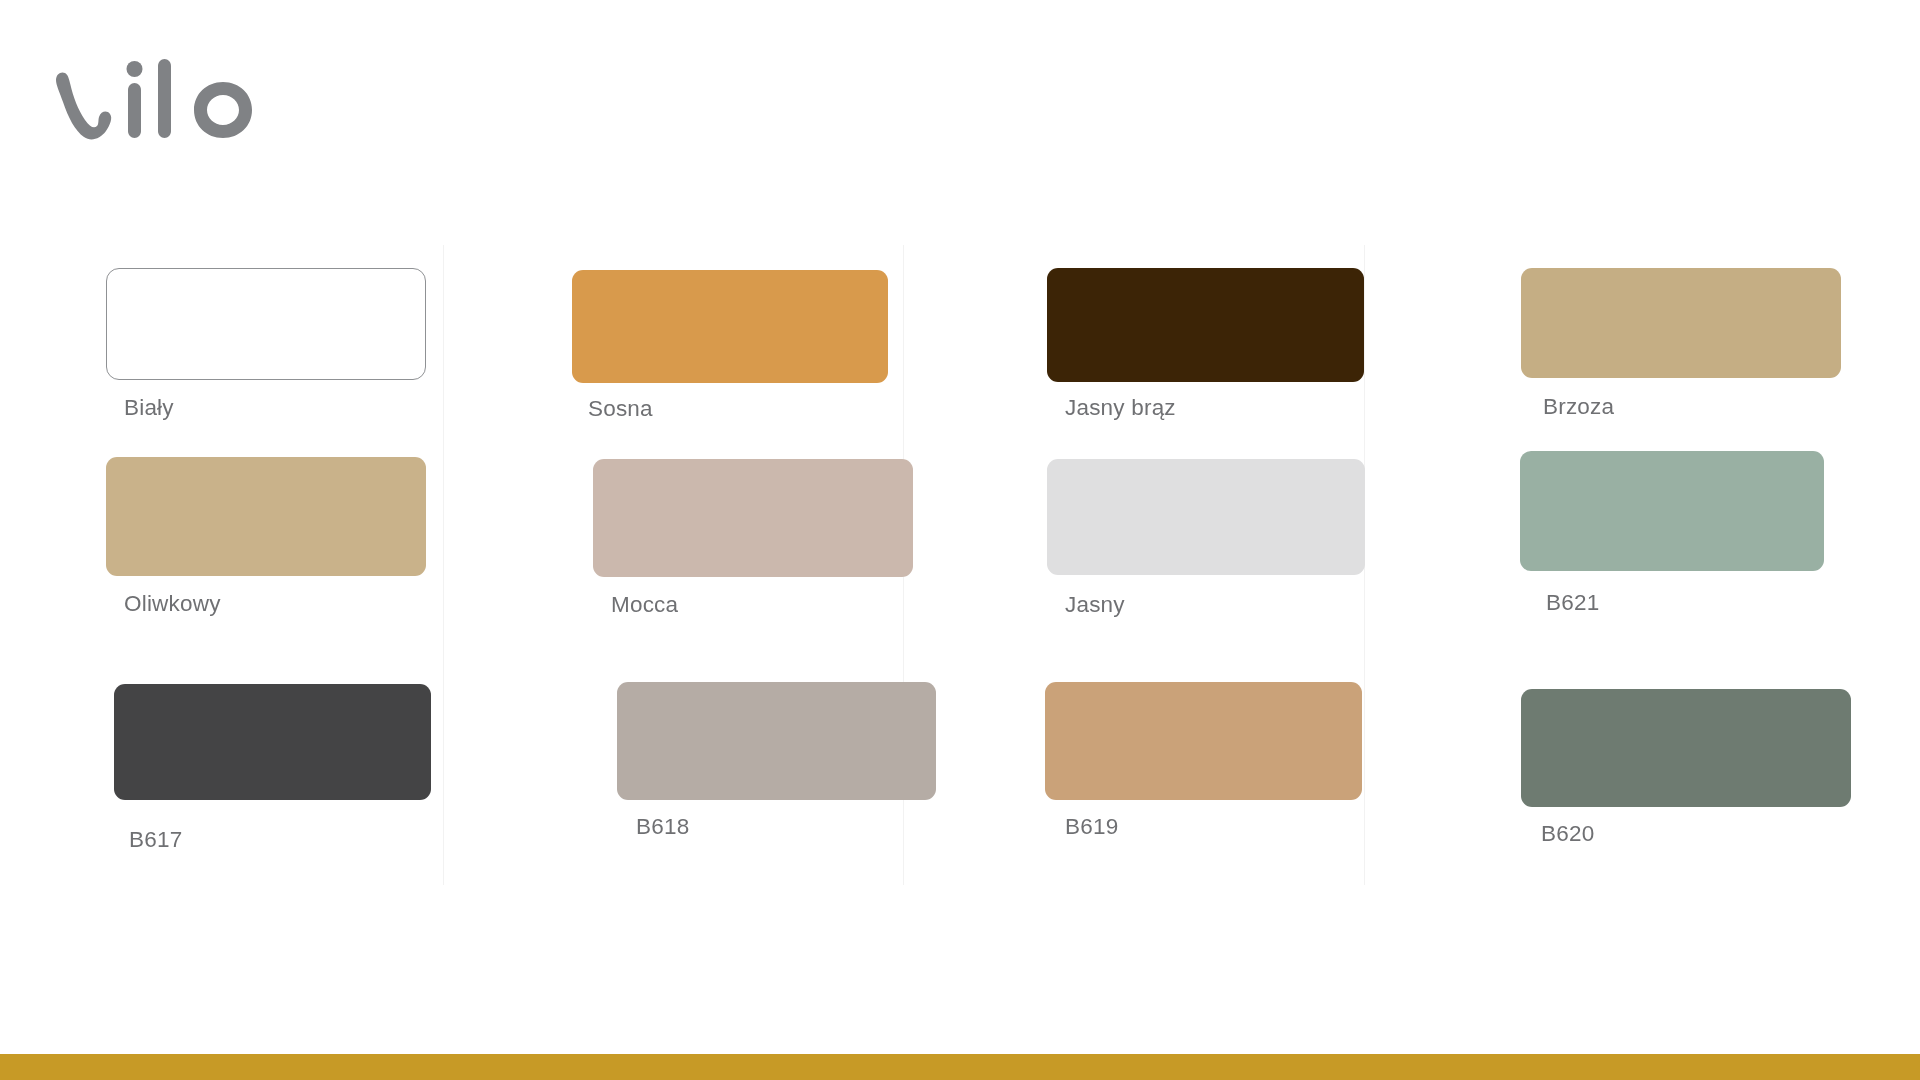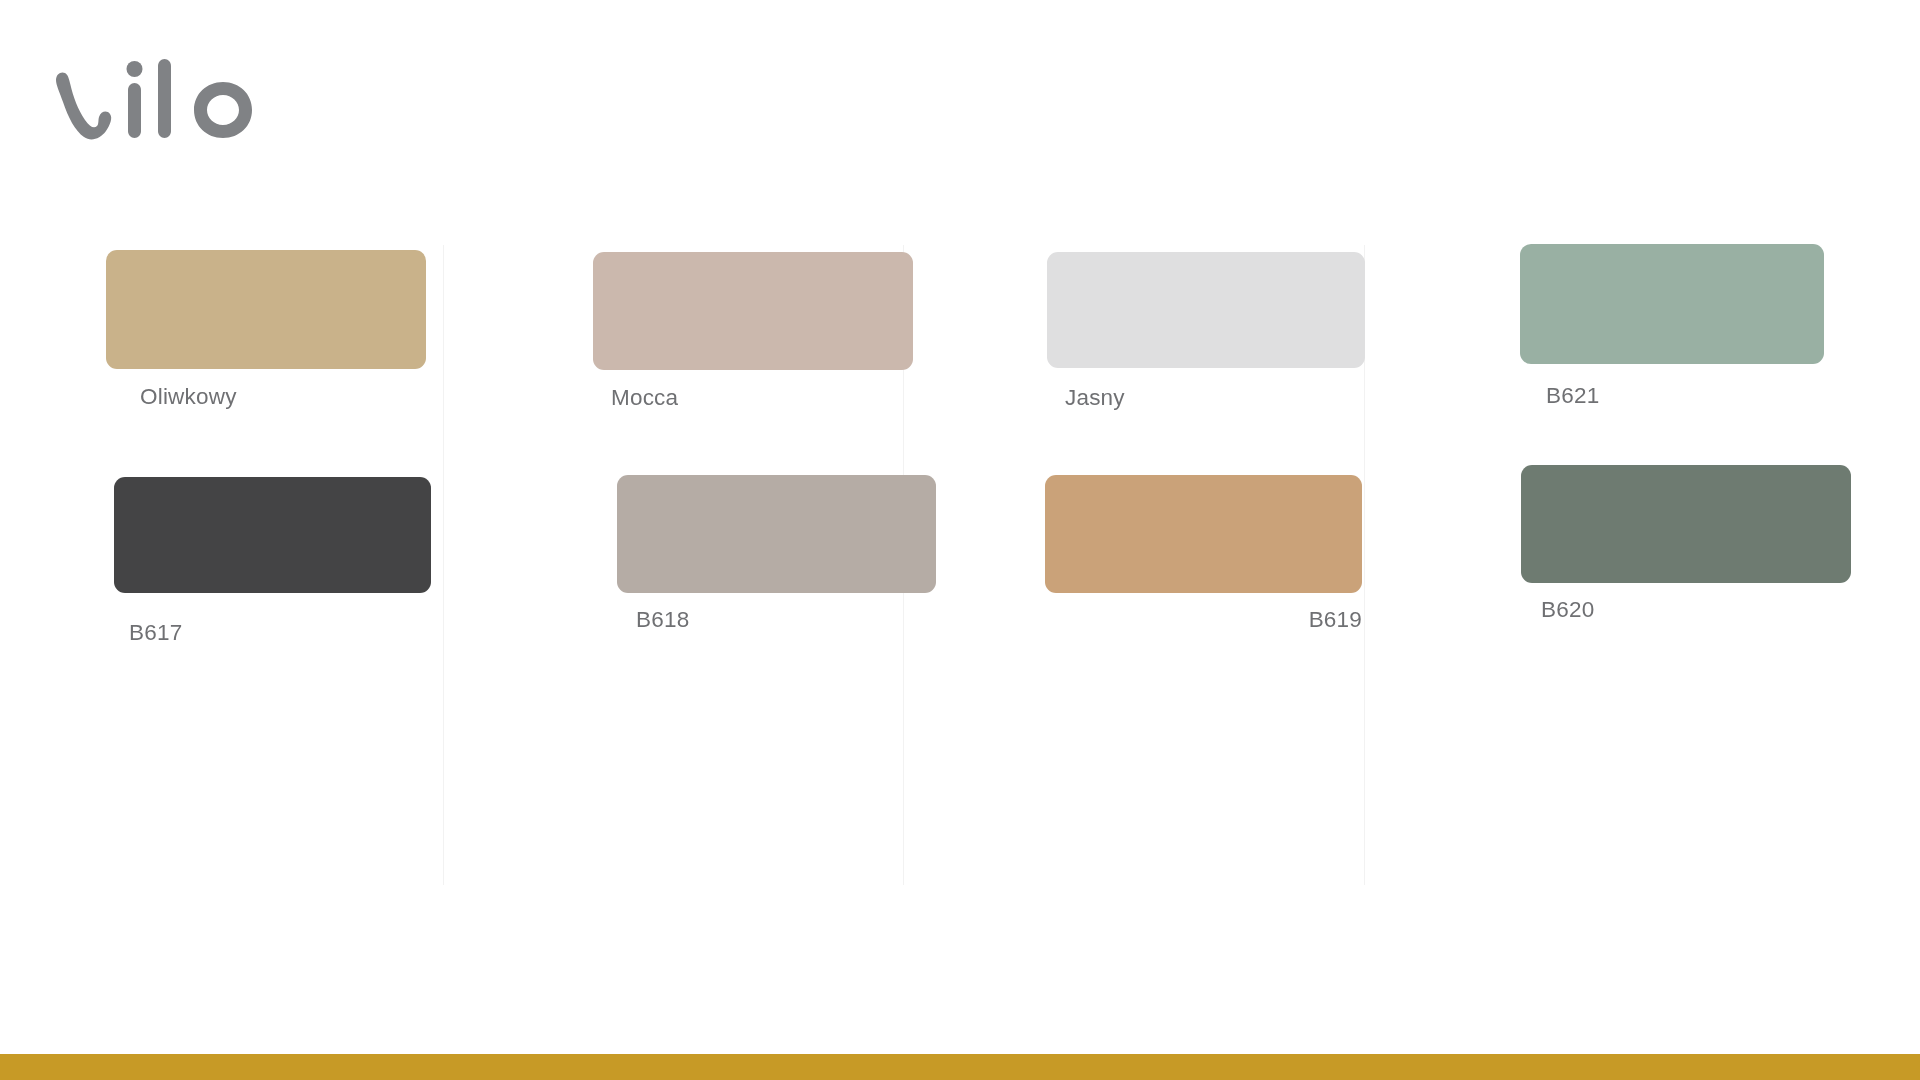--- a/index.html
+++ b/index.html
@@ -80,21 +80,21 @@
   .c-r1c3 .swatch-inner { left: 87px; top: 28px; }
   .c-r1c3 .chip { width: 317px; height: 114px; }
   .c-r1c3 .chip-label { margin-top: 15px; margin-left: 18px; }
 
   .c-r1c4 .swatch-inner { left: 81px; top: 28px; }
   .c-r1c4 .chip { width: 320px; height: 110px; }
   .c-r1c4 .chip-label { margin-top: 18px; margin-left: 22px; }
 
   .c-r2c1 .swatch-inner { left: 106px; top: 10px; }
   .c-r2c1 .chip { width: 320px; height: 119px; }
-  .c-r2c1 .chip-label { margin-top: 17px; margin-left: 34px; }
+  .c-r2c1 .chip-label { margin-top: 17px; margin-left: 18px; }
 
   .c-r2c2 .swatch-inner { left: 89px; top: 12px; padding-left: 24px; }
   .c-r2c2 .chip { width: 320px; height: 118px; }
   .c-r2c2 .chip-label { margin-top: 17px; margin-left: 18px; }
 
   .c-r2c3 .swatch-inner { left: 87px; top: 12px; }
   .c-r2c3 .chip { width: 318px; height: 116px; }
   .c-r2c3 .chip-label { margin-top: 19px; margin-left: 18px; }
 
   .c-r2c4 .swatch-inner { left: 80px; top: 4px; }
@@ -104,23 +104,23 @@
   .c-r3c1 .swatch-inner { left: 114px; top: 30px; }
   .c-r3c1 .chip { width: 317px; height: 116px; }
   .c-r3c1 .chip-label { margin-top: 29px; margin-left: 15px; }
 
   .c-r3c2 .swatch-inner { left: 89px; top: 28px; padding-left: 48px; }
   .c-r3c2 .chip { width: 319px; height: 118px; }
   .c-r3c2 .chip-label { margin-top: 16px; margin-left: 19px; }
 
   .c-r3c3 .swatch-inner { left: 85px; top: 28px; }
   .c-r3c3 .chip { width: 317px; height: 118px; }
-  .c-r3c3 .chip-label { margin-top: 16px; margin-left: 20px; text-align: right; }
-
-  .c-r3c4 .swatch-inner { left: 81px; top: 18px; }
+  .c-r3c3 .chip-label { margin-top: 16px; margin-left: 20px; }
+
+  .c-r3c4 .swatch-inner { left: 81px; top: 35px; }
   .c-r3c4 .chip { width: 330px; height: 118px; }
   .c-r3c4 .chip-label { margin-top: 16px; margin-left: 20px; }
 
   
   .seam {
     position: absolute;
     top: 245px;
     width: 1px;
     height: 640px;
     background: #f2f2f2;
@@ -158,20 +158,46 @@
     </g>
   </svg>
 </div>
 
 <div class="seam s1"></div>
 <div class="seam s2"></div>
 <div class="seam s3"></div>
 
 <div class="palette">
 
+  <div class="palette-row">
+    <div class="swatch-cell c-r1c1">
+      <div class="swatch-inner">
+        <div class="chip outlined" style="background: rgb(255, 255, 255);"></div>
+        <div class="chip-label">Biały</div>
+      </div>
+    </div>
+    <div class="swatch-cell c-r1c2">
+      <div class="swatch-inner">
+        <div class="chip" style="background: rgb(216, 154, 76);"></div>
+        <div class="chip-label">Sosna</div>
+      </div>
+    </div>
+    <div class="swatch-cell c-r1c3">
+      <div class="swatch-inner">
+        <div class="chip" style="background: rgb(60, 36, 6);"></div>
+        <div class="chip-label">Jasny brąz</div>
+      </div>
+    </div>
+    <div class="swatch-cell c-r1c4">
+      <div class="swatch-inner">
+        <div class="chip" style="background: rgb(197, 174, 132);"></div>
+        <div class="chip-label">Brzoza</div>
+      </div>
+    </div>
+  </div>
 
   <div class="palette-row">
     <div class="swatch-cell c-r2c1">
       <div class="swatch-inner">
         <div class="chip" style="background: rgb(201, 178, 138);"></div>
         <div class="chip-label">Oliwkowy</div>
       </div>
     </div>
     <div class="swatch-cell c-r2c2">
       <div class="swatch-inner">

